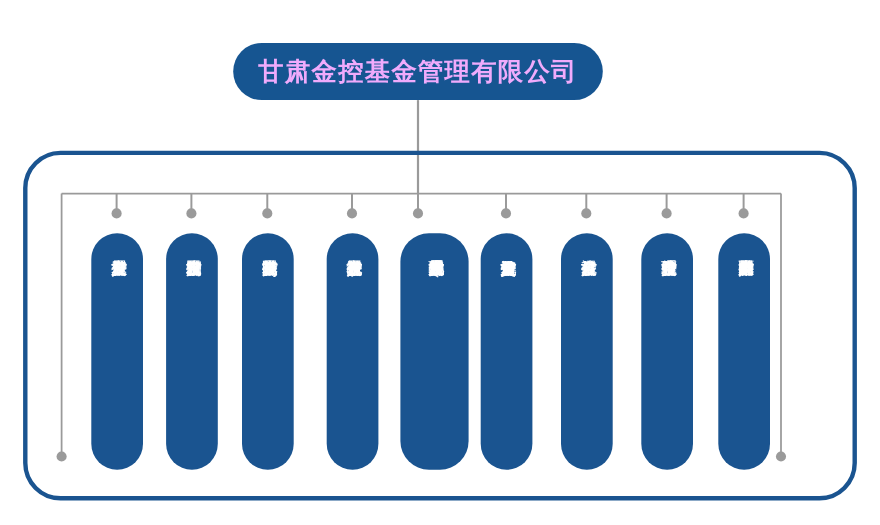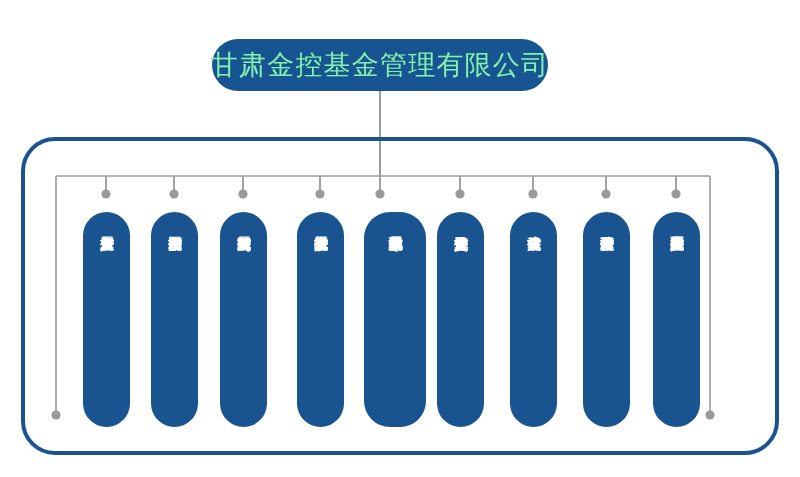--- a/index.html
+++ b/index.html
@@ -41,23 +41,23 @@
     height: 52px;
     background: #165591;
     border-radius: 26px;
     display: flex;
     align-items: center;
     justify-content: center;
     box-sizing: border-box;
     z-index: 4;
   }
   #root-node .root-label {
-    color: #86efac;
-    font-size: 27px;
-    font-weight: normal;
+    color: #f0abfc;
+    font-size: 23px;
+    font-weight: bold;
     letter-spacing: 1.2px;
     line-height: 1;
     white-space: nowrap;
   }
 
   
   #outer-container {
     position: absolute;
     left: 21px;
     top: 137px;

